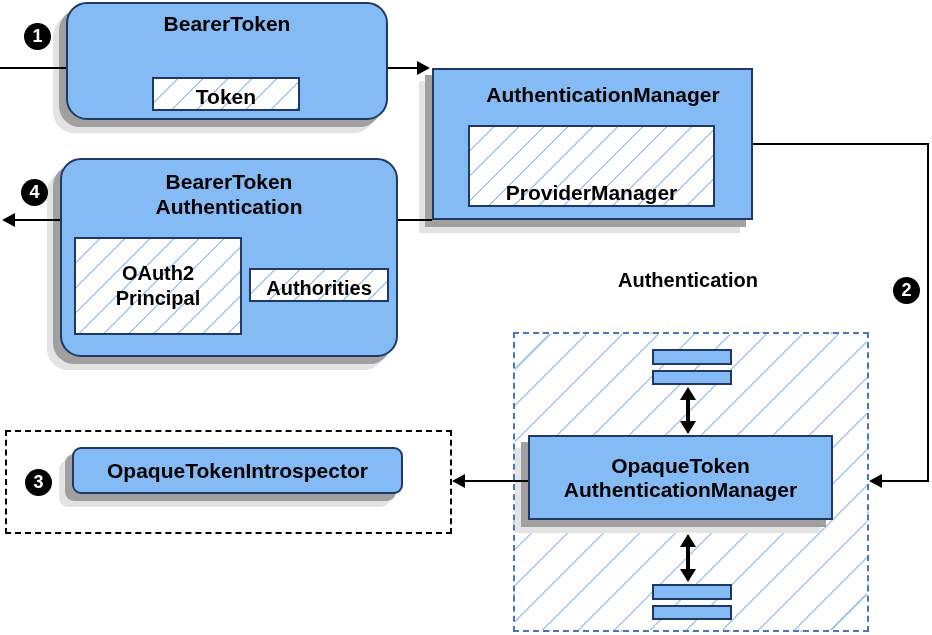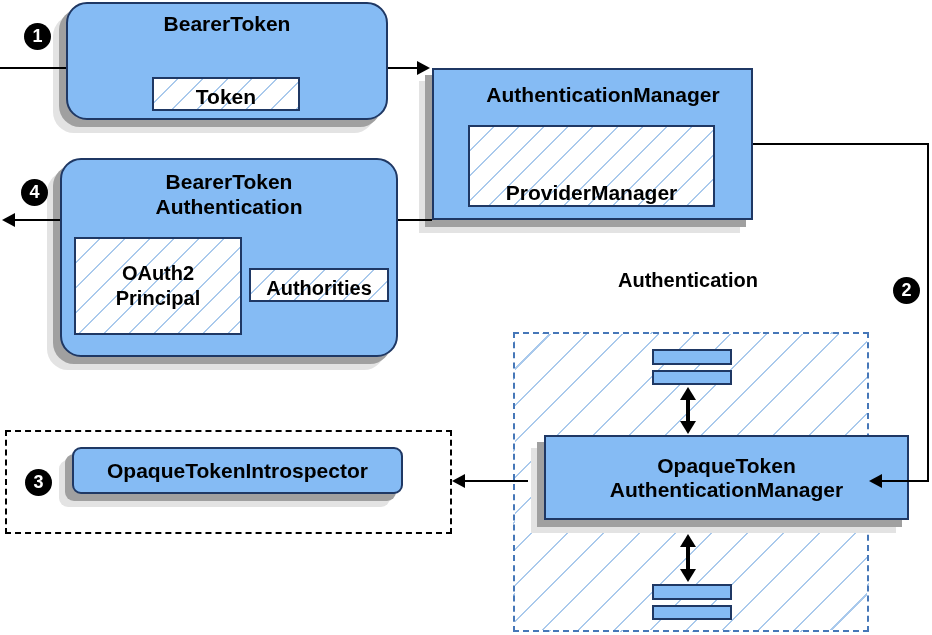--- a/index.html
+++ b/index.html
@@ -112,21 +112,21 @@
     </div>
     <div class="chip flexcenter" style="left:12px;top:77px;width:168px;height:98px;font-size:20px;line-height:25px;flex-direction:column;">
       <div>OAuth2</div>
       <div>Principal</div>
     </div>
     <div class="chip" style="left:187px;top:108px;width:140px;height:34px;font-size:20px;">
       <span>Authorities</span>
     </div>
   </div>
 
-  <div class="node flexcenter" style="left:544px;top:435px;width:365px;height:85px;">
+  <div class="node flexcenter" style="left:528px;top:435px;width:305px;height:85px;">
     <div class="node-title" style="line-height:24px;">
       <div>OpaqueToken</div>
       <div>AuthenticationManager</div>
     </div>
   </div>
 
   <div style="position:absolute;left:5px;top:430px;width:447px;height:104px;border:2px dashed #000;box-sizing:border-box;background:#fff;"></div>
 
   <div class="node flexcenter" style="left:72px;top:447px;width:331px;height:47px;border-radius:9px;">
     <div class="node-title">

